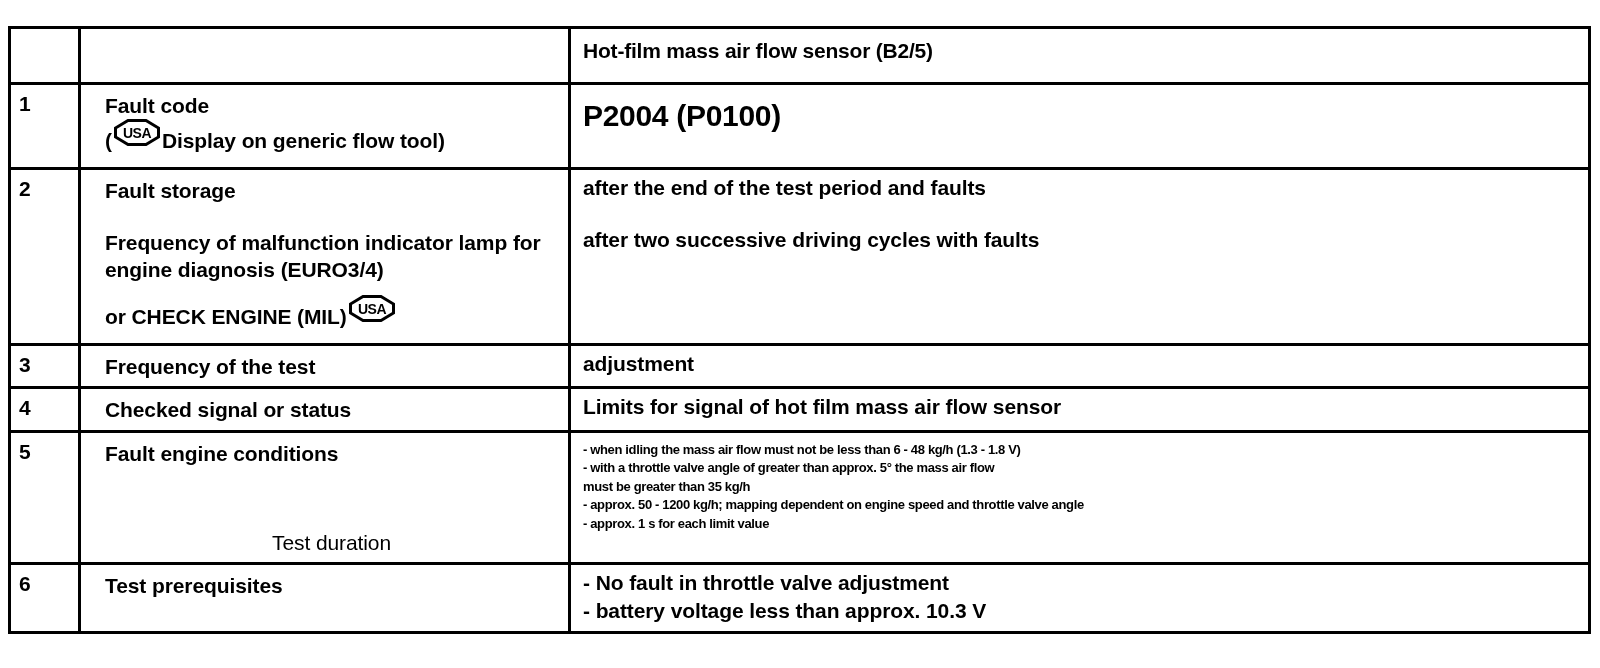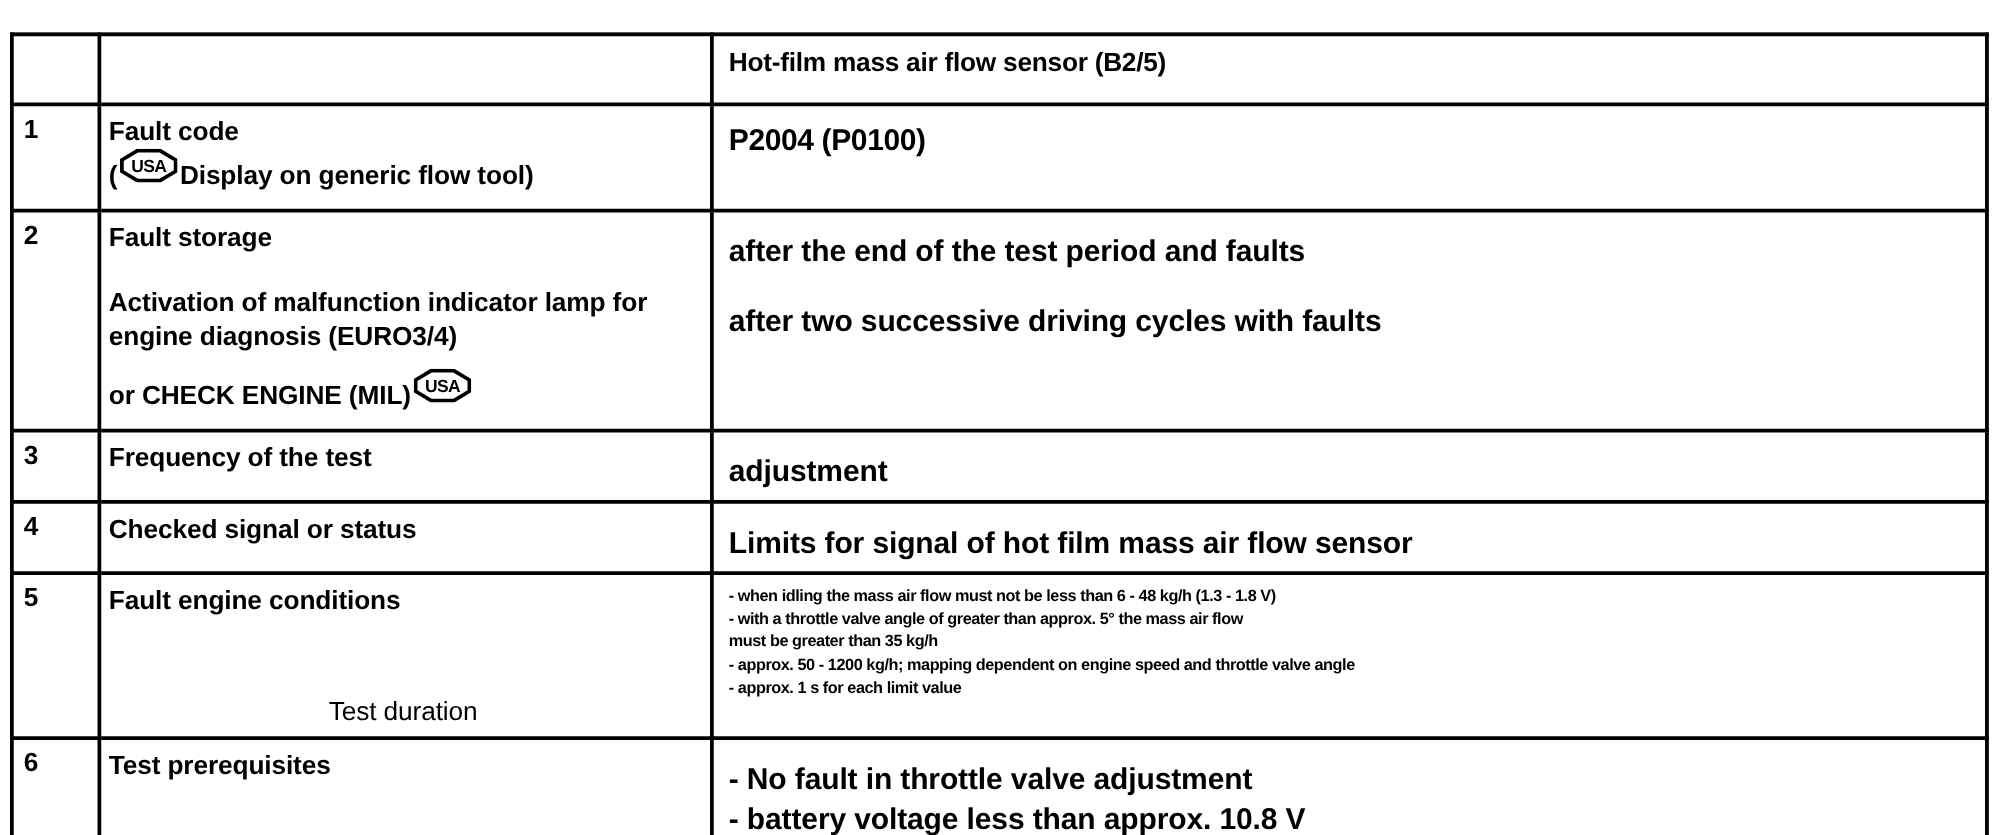--- a/index.html
+++ b/index.html
@@ -39,21 +39,21 @@
     padding: 0;
     background: #ffffff;
   }
 
   
   col.c-num   { width: 70px; }
   col.c-label { width: 490px; }
   col.c-value { width: 1020px; }
 
   .cell-pad {
-    padding: 7px 10px 6px 6px;
+    padding: 7px 10px 6px 24px;
     font-size: 21px;
     line-height: 1.30;
     font-weight: bold;
     letter-spacing: -0.1px;
   }
 
   .num {
     font-size: 21px;
     font-weight: bold;
     padding: 7px 0 0 8px;
@@ -62,33 +62,33 @@
   .hdr-blank { height: 40px; }
 
   .hdr-title {
     font-size: 21px;
     font-weight: bold;
     padding: 10px 10px 6px 12px;
     letter-spacing: -0.2px;
   }
 
   .code-value {
-    font-size: 24px;
+    font-size: 30px;
     font-weight: bold;
     padding: 14px 10px 6px 12px;
     letter-spacing: -0.3px;
   }
 
   .line { display: block; white-space: pre; }
   .gap-18 { height: 18px; }
   .gap-62 { height: 62px; }
 
   .value-pad {
-    padding: 16px 10px 6px 12px;
-    font-size: 24px;
+    padding: 4px 10px 6px 12px;
+    font-size: 21px;
     font-weight: bold;
     line-height: 1.32;
     letter-spacing: -0.1px;
   }
 
   .value-pad-tight {
     padding: 8px 10px 6px 12px;
     font-size: 13px;
     font-weight: bold;
     line-height: 1.42;
@@ -173,21 +173,21 @@
         </td>
       </tr>
 
       <tr>
         <td>
           <div class="num">2</div>
         </td>
         <td>
           <div class="cell-pad">
             <span class="line">Fault storage</span>
-            <span class="line r2-sub">Activation of malfunction indicator lamp for</span>
+            <span class="line r2-sub">Frequency of malfunction indicator lamp for</span>
             <span class="line">engine diagnosis (EURO3/4)</span>
             <span class="inline-row r2-sub2">
               <span>or CHECK ENGINE (MIL) </span>
               <span class="usa-badge">
                 <svg width="46" height="27" viewBox="0 0 46 27" xmlns="http://www.w3.org/2000/svg">
                   <polygon points="14,1.5 32,1.5 44.5,9 44.5,18 32,25.5 14,25.5 1.5,18 1.5,9" fill="none" stroke="#000000" stroke-width="3"></polygon>
                   <text class="usa-text" x="23" y="18.5" text-anchor="middle" fill="#000000">USA</text>
                 </svg>
               </span>
             </span>
@@ -262,21 +262,21 @@
         </td>
         <td>
           <div class="cell-pad">
             <span class="line">Test prerequisites</span>
             <span class="line gap-18"></span>
           </div>
         </td>
         <td>
           <div class="value-pad">
             <span class="line">- No fault in throttle valve adjustment</span>
-            <span class="line">- battery voltage less than approx. 10.8 V</span>
+            <span class="line">- battery voltage less than approx. 10.3 V</span>
           </div>
         </td>
       </tr>
 
     </tbody>
   </table>
 
 </div>
 
 </body></html>

